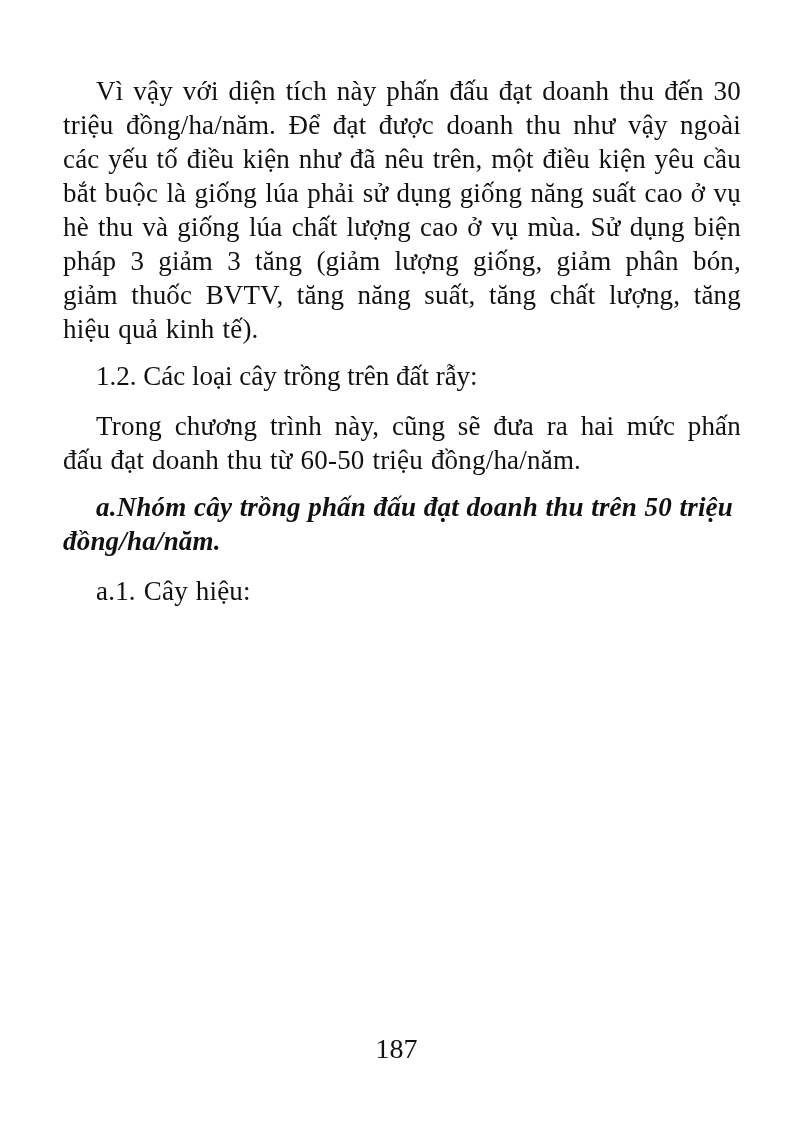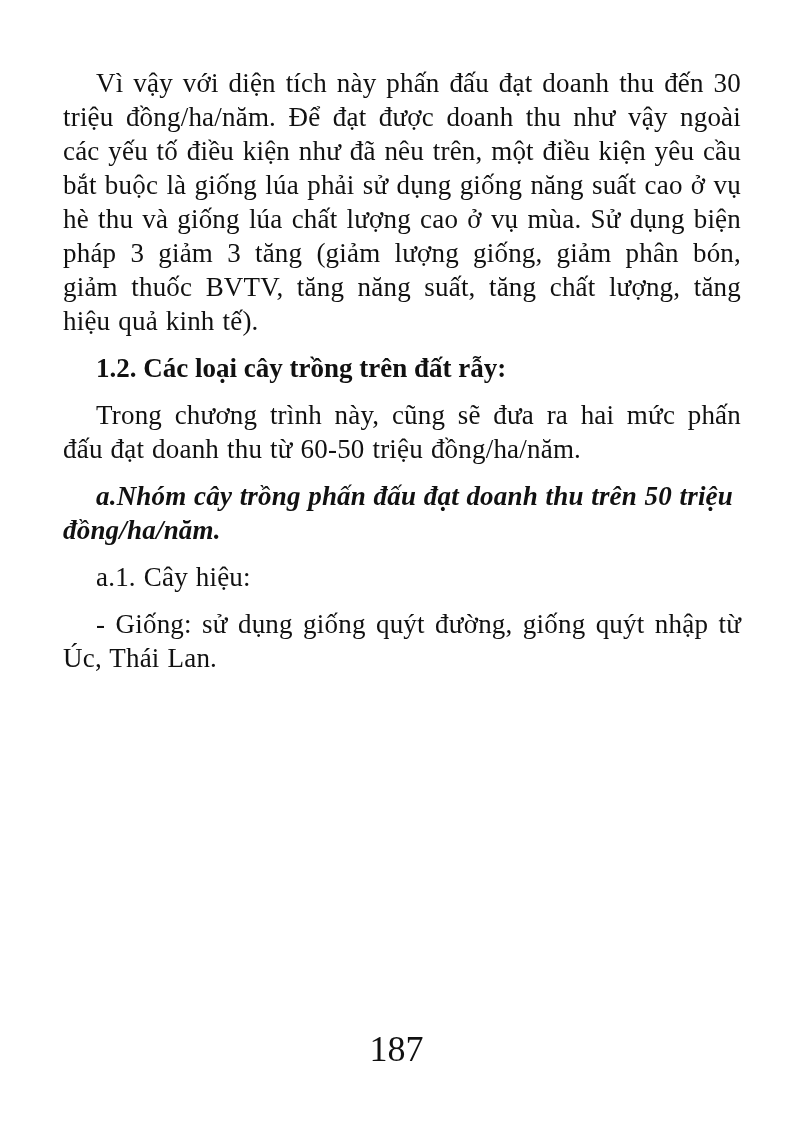--- a/index.html
+++ b/index.html
@@ -19,59 +19,58 @@
     overflow: hidden;
     box-sizing: border-box;
   }
   .text-block {
     position: absolute;
     top: 58px;
     left: 63px;
     width: 678px;
   }
   .para {
-    margin: 8px 0 13px 0;
+    margin: 16px 0 13px 0;
     text-align: justify;
     text-indent: 33px;
     letter-spacing: 0.2px;
     word-spacing: 1px;
   }
   .para.wide-spacing {
     word-spacing: 6px;
   }
   .heading {
     margin: 4px 0 13px 0;
-    font-weight: bold;
+    font-weight: normal;
     text-indent: 33px;
     text-align: left;
   }
   .subheading {
     margin: 4px 8px 13px 0;
     font-weight: bold;
     font-style: italic;
     text-indent: 33px;
     text-align: justify;
     letter-spacing: 0.2px;
   }
   .pagenum {
     position: absolute;
     left: 0;
     top: 1032px;
     width: 100%;
     text-align: center;
-    font-size: 36px;
+    font-size: 28px;
     color: #111111;
   }
 </style>
 </head>
 <body>
 
 <div class="page">
   <div class="text-block">
     <p class="para">Vì vậy với diện tích này phấn đấu đạt doanh thu đến 30 triệu đồng/ha/năm. Để đạt được doanh thu như vậy ngoài các yếu tố điều kiện như đã nêu trên, một điều kiện yêu cầu bắt buộc là giống lúa phải sử dụng giống năng suất cao ở vụ hè thu và giống lúa chất lượng cao ở vụ mùa. Sử dụng biện pháp 3 giảm 3 tăng (giảm lượng giống, giảm phân bón, giảm thuốc BVTV, tăng năng suất, tăng chất lượng, tăng hiệu quả kinh tế).</p>
     <p class="heading">1.2. Các loại cây trồng trên đất rẫy:</p>
     <p class="para">Trong chương trình này, cũng sẽ đưa ra hai mức phấn đấu đạt doanh thu từ 60-50 triệu đồng/ha/năm.</p>
     <p class="subheading">a.Nhóm cây trồng phấn đấu đạt doanh thu trên 50 triệu đồng/ha/năm.</p>
     <p class="para">a.1. Cây hiệu:</p>
-    <p class="para">- Giống: sử dụng giống quýt đường, giống quýt nhập từ Úc, Thái Lan.</p>
   </div>
   <div class="pagenum">187</div>
 </div>
 
 </body></html>

